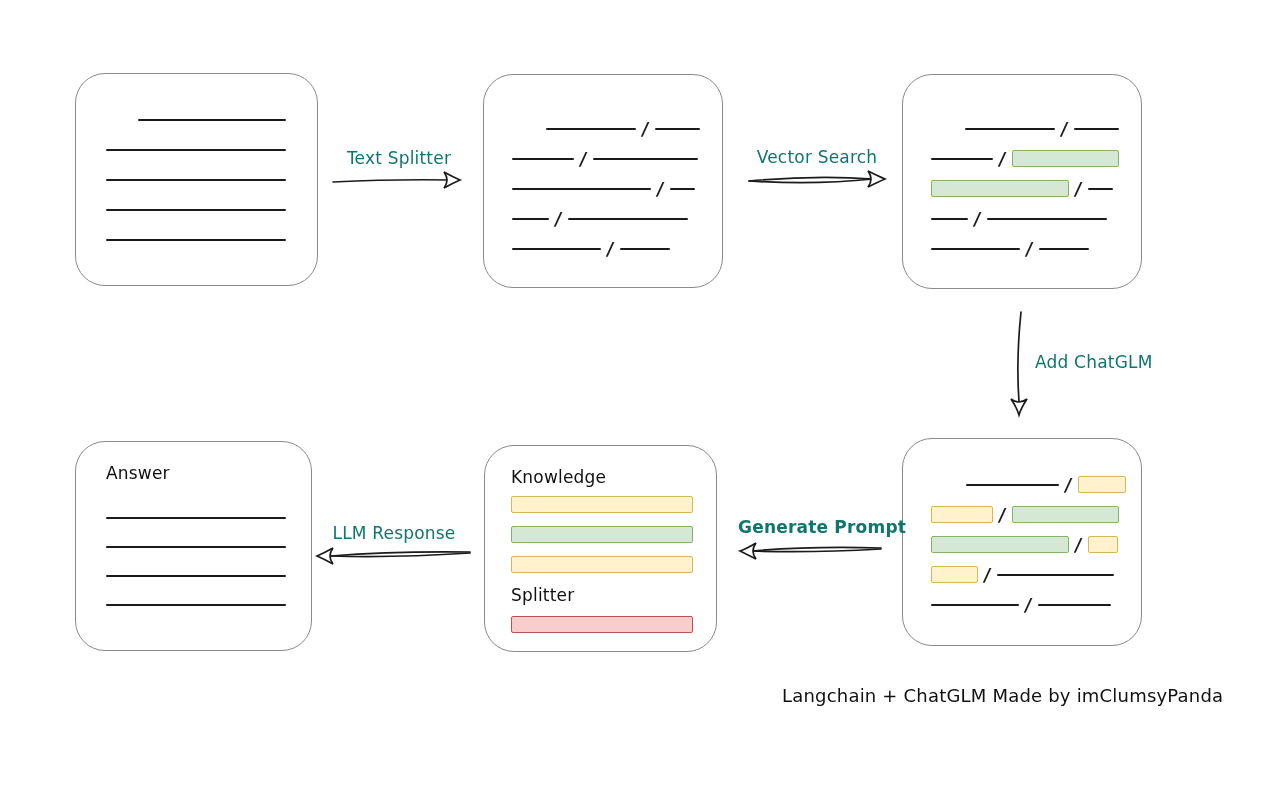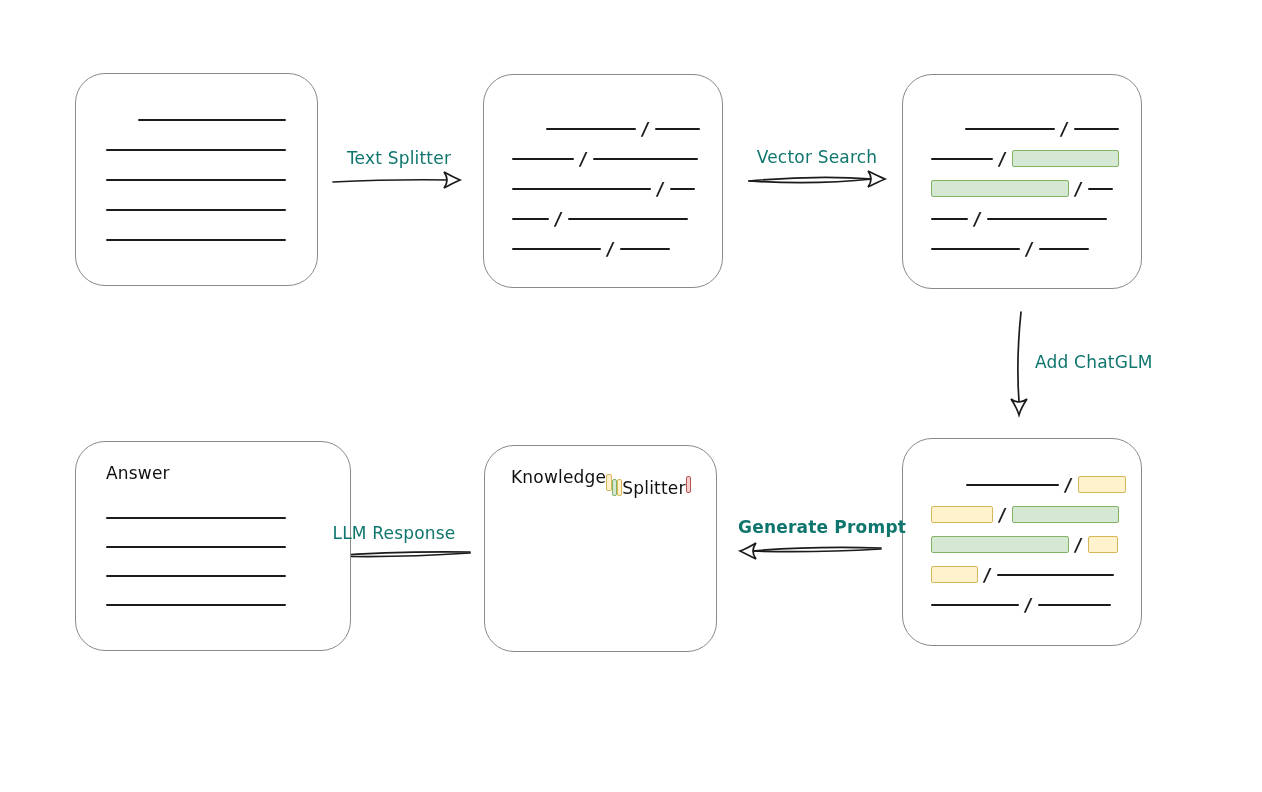--- a/index.html
+++ b/index.html
@@ -10,42 +10,42 @@
   #arrow-layer{position:absolute;left:0;top:0;width:1262px;height:792px;pointer-events:none;}
   .panel{
     position:absolute;background:#ffffff;border:1.5px solid #8a8a8a;border-radius:30px;
     box-sizing:border-box;
   }
   #box-document{left:75px;top:73px;width:243px;height:213px;}
   #box-chunks{left:483px;top:74px;width:240px;height:214px;}
   #box-vector{left:902px;top:74px;width:240px;height:215px;}
   #box-context{left:902px;top:438px;width:240px;height:208px;}
   #box-prompt{left:484px;top:445px;width:233px;height:207px;}
-  #box-answer{left:75px;top:441px;width:276px;height:210px;}
+  #box-answer{left:75px;top:441px;width:237px;height:210px;}
 
   .rows{display:flex;flex-direction:column;gap:13px;padding:45px 0 0 28px;}
   #box-context .rows{padding-top:37px;}
   .row{display:flex;align-items:center;gap:5px;height:17px;}
   .ln{height:2px;background:#1b1b1b;border-radius:1px;}
   .sp{display:inline-block;height:1px;}
   .slash{
     display:inline-block;font-size:18px;font-weight:600;line-height:17px;
     transform:skewX(-8deg);color:#1b1b1b;padding:0 1px;
   }
   .hl{height:17px;box-sizing:border-box;border-radius:2px;}
   .hl.green{background:#d5e8d4;border:1.6px solid #82b366;}
   .hl.yellow{background:#fff2cc;border:1.6px solid #d6b656;}
   .hl.red{background:#f8cecc;border:1.6px solid #b85450;}
 
   .doc-inner{display:flex;flex-direction:column;gap:28px;padding:45px 0 0 30px;align-items:flex-start;}
   .doc-inner .ln{width:180px;}
   .doc-inner .ln.indent{margin-left:32px;width:148px;}
 
   .panel-title{font-size:17px;line-height:22px;color:#111111;letter-spacing:.2px;}
-  .prompt-inner{padding:20px 25px 0 26px;display:flex;flex-direction:row;align-items:flex-start;}
+  .prompt-inner{padding:20px 25px 0 26px;display:flex;flex-direction:column;align-items:flex-start;}
   .prompt-inner .bar{width:182px;}
   .prompt-inner .bar.b1{margin-top:8px;}
   .prompt-inner .bar.b2{margin-top:13px;}
   .prompt-inner .bar.b3{margin-top:13px;}
   .prompt-inner .panel-title.q{margin-top:11px;}
   .prompt-inner .bar.b4{margin-top:10px;}
 
   .ans-inner{padding:20px 0 0 30px;}
   .ans-lines{margin-top:33px;display:flex;flex-direction:column;gap:27px;}
   .ans-lines .ln{width:180px;}
@@ -226,14 +226,15 @@
       </div>
     </div>
   </div>
 
   <div class="arrow-label" id="lbl-text-splitter">Text Splitter</div>
   <div class="arrow-label" id="lbl-vector-search">Vector Search</div>
   <div class="arrow-label" id="lbl-add-context">Add ChatGLM</div>
   <div class="arrow-label" id="lbl-generate-prompt">Generate Prompt</div>
   <div class="arrow-label" id="lbl-llm-response">LLM Response</div>
 
+  <div id="caption">Langchain + ChatGLM Made by imClumsyPanda</div>
 
 </div>
 
 </body></html>

